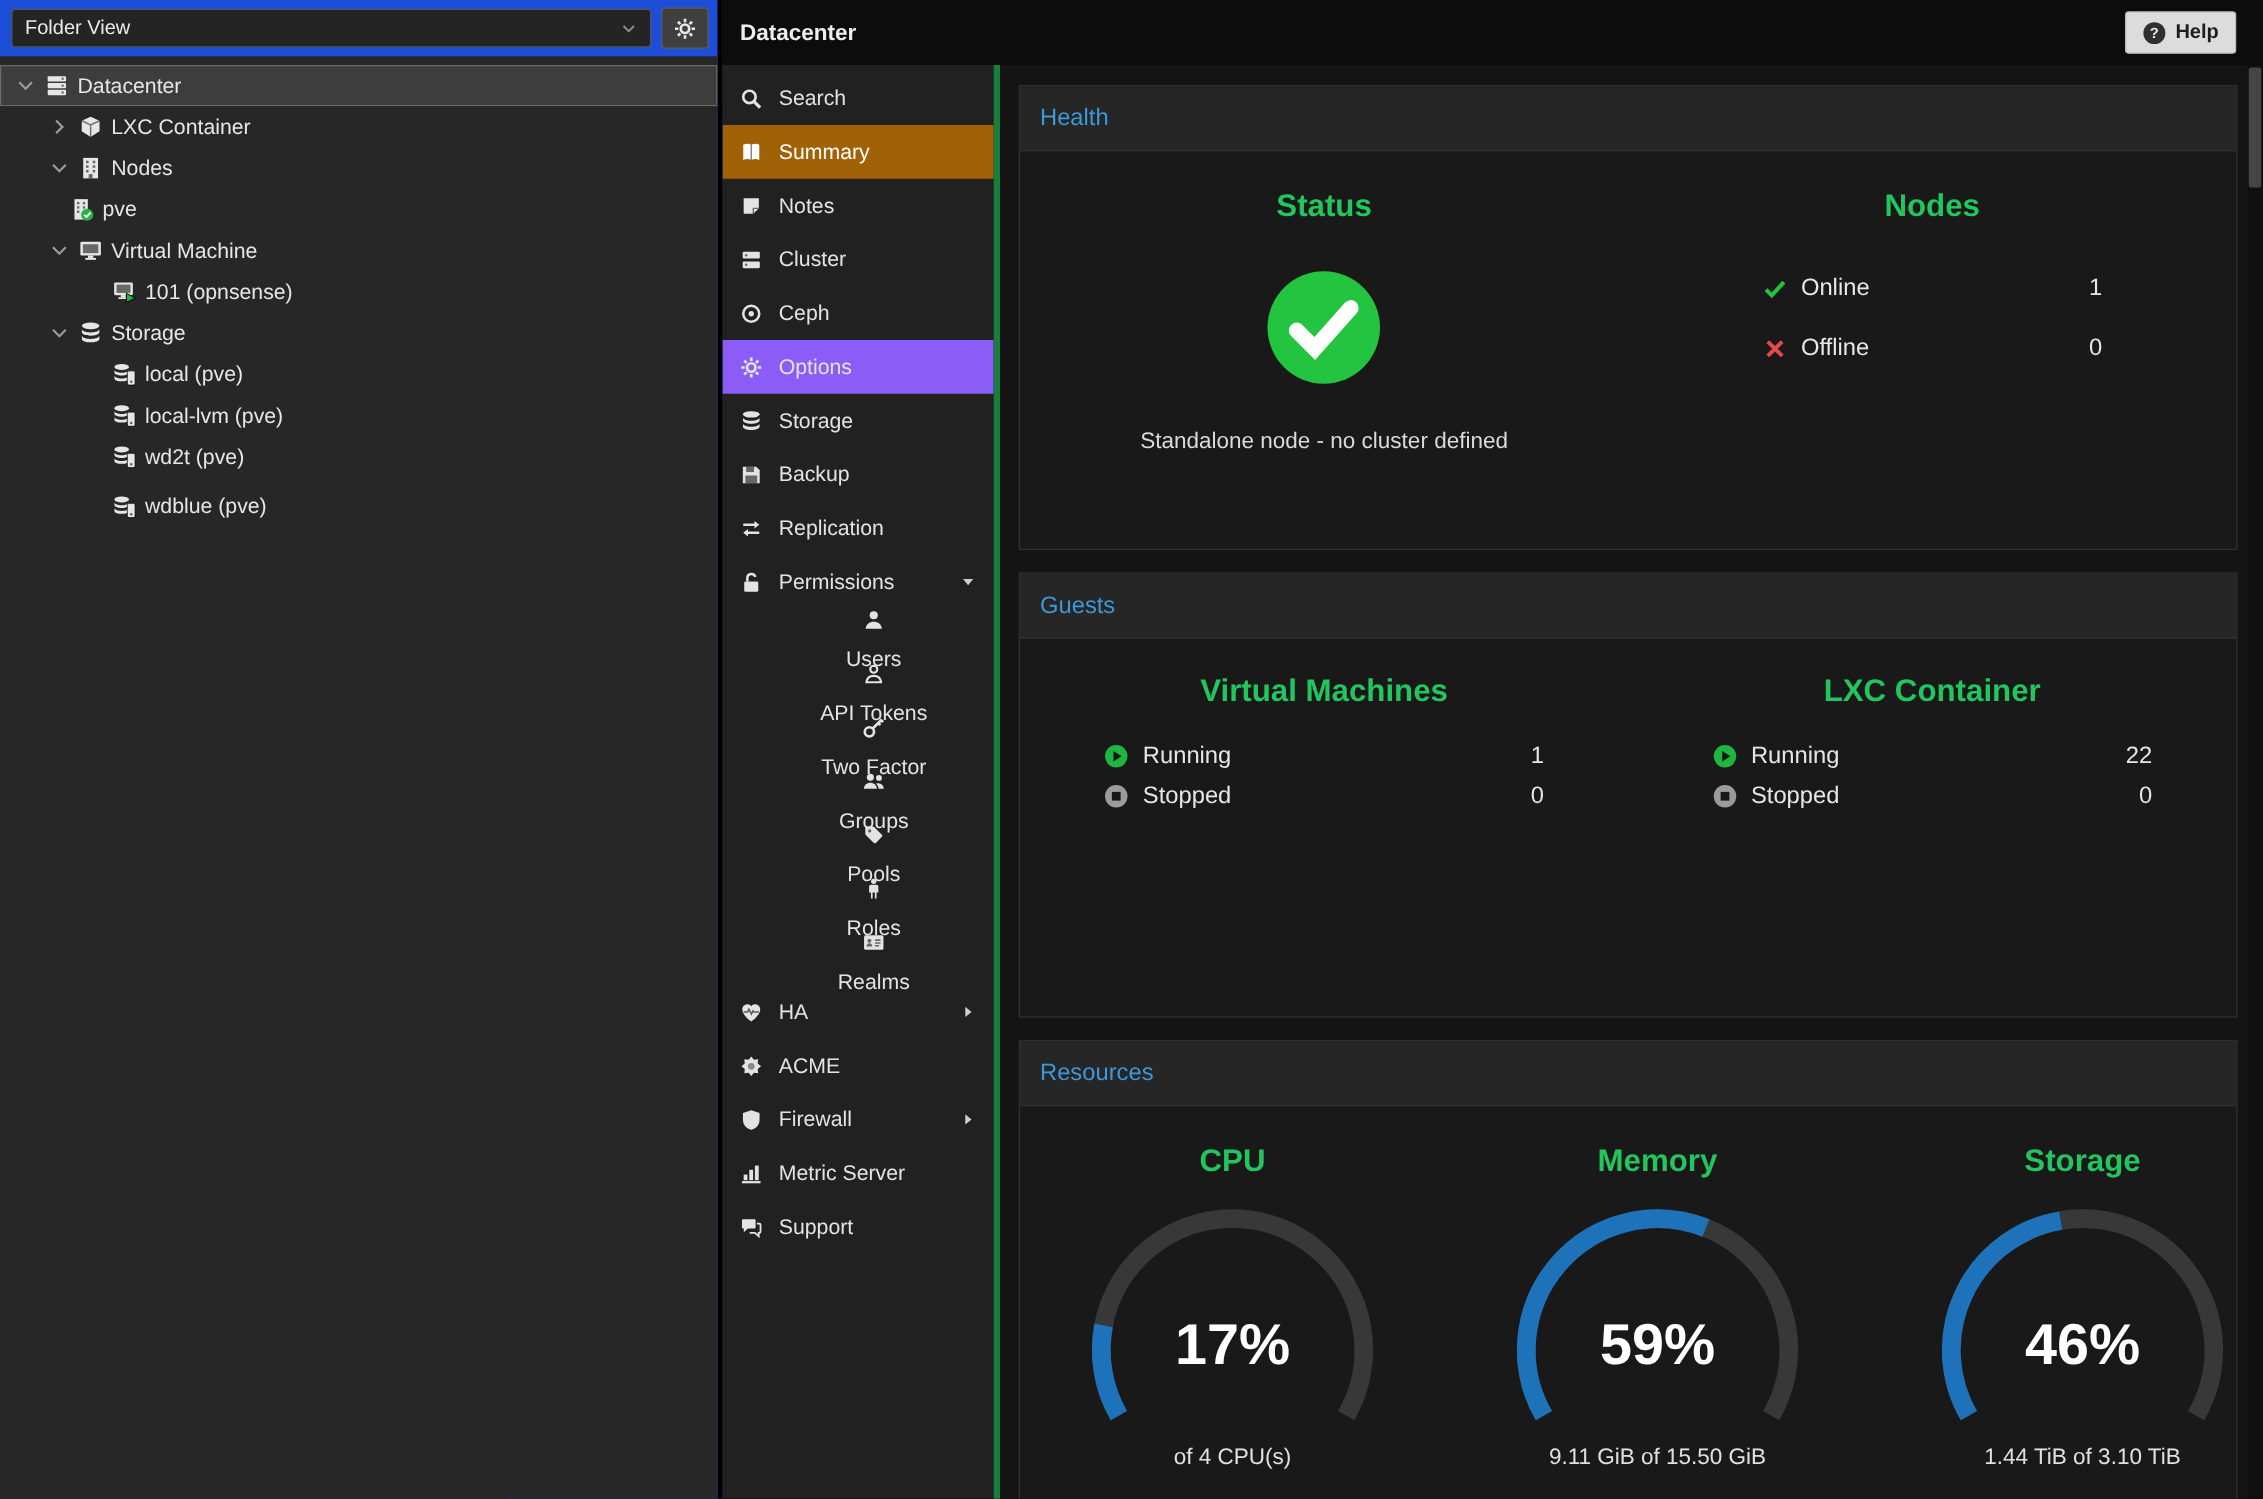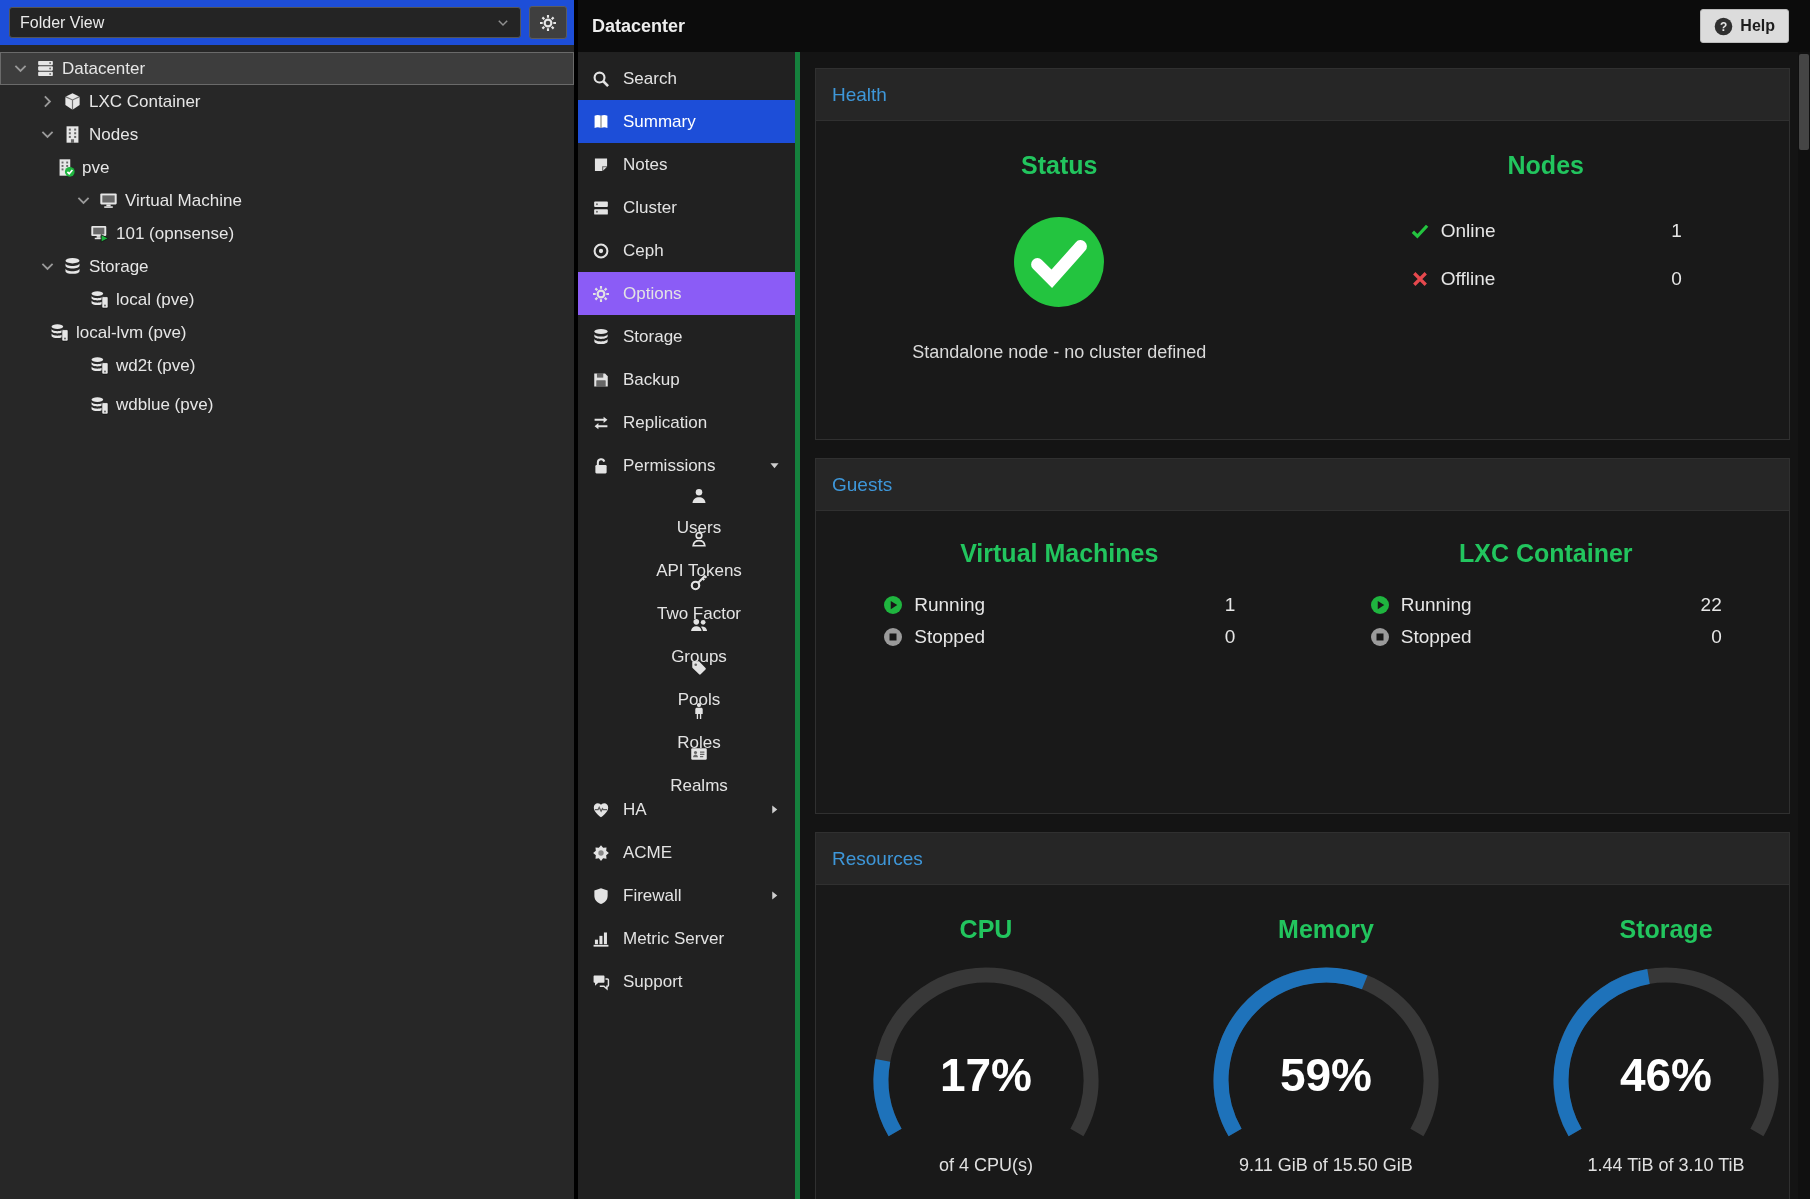--- a/index.html
+++ b/index.html
@@ -28,21 +28,21 @@
   .page-title { font-size:18px; font-weight:bold; color:#ededed; }
   .help-button { margin-left:auto; height:34px; background:#dcdcdc; color:#1d1d1d; border:1px solid #bbb; border-radius:3px;
     display:flex; align-items:center; gap:7px; padding:0 13px; font-size:16px; font-weight:bold; cursor:pointer;
     font-family:"Liberation Sans", sans-serif; }
   .right-body { flex:1; display:flex; min-height:0; }
 
   
   .menu-panel { width:222px; flex:none; background:#212121; padding-top:5px; border-right:5px solid #15803d; overflow:hidden; }
   .menu-item { height:43px; display:flex; align-items:center; gap:13px; padding:0 14px; font-size:17px; color:#e3e3e3; cursor:pointer; }
   .menu-item.sub { padding-left:39px;flex-direction:column; }
-  .menu-item.active { background:#1d4ed8; color:#fff; }
+  .menu-item.active { background:#a16207; color:#fff; }
   .menu-item.focused { background:#8b5cf6; }
   .menu-item .caret { margin-left:auto; color:#cfcfcf; }
   .menu-label { white-space:nowrap; }
 
   
   .content { flex:1; background:#141414; padding:16px 8px 0 15px; overflow:hidden; min-width:0; }
   .panel { border:1px solid #303030; background:#191919; margin-bottom:18px; }
   .panel-header { height:52px; display:flex; align-items:center; padding:0 16px; background:#262626;
     color:#3e97d9; font-size:19px; border-bottom:1px solid #303030; }
   .health-body { display:flex; padding:30px 0 76px; }
@@ -172,21 +172,21 @@
                 <rect x="4.7" y="5.9" width="1.6" height="1.6"></rect>
                 <rect x="8.6" y="5.9" width="1.6" height="1.6"></rect>
                 <rect x="4.7" y="8.8" width="1.6" height="1.6"></rect>
               </g>
               <circle cx="11.6" cy="11.6" r="4.1" fill="#1fb53f"></circle>
               <path d="M9.6 11.7l1.5 1.5 2.7-3.1" fill="none" stroke="#fff" stroke-width="1.4"></path>
             </svg>
           </span>
           <span class="tree-label">pve</span>
         </div>
-        <div class="tree-row" style="padding-left: 39px; margin-left: 36px;">
+        <div class="tree-row" style="padding-left: 39px;">
           <span class="icon expander">
             <svg viewBox="0 0 16 16">
               <path d="M3.2 5.5 8 10.3l4.8-4.8" fill="none" stroke="currentColor" stroke-width="1.7"></path>
             </svg>
           </span>
           <span class="icon ">
             <svg viewBox="0 0 16 16">
               <rect x="1.1" y="2.1" width="13.8" height="9.2" rx=".9"></rect>
               <rect x="2.8" y="3.7" width="10.4" height="6" fill="rgba(0,0,0,.55)"></rect>
               <rect x="6.2" y="11.3" width="3.6" height="1.6"></rect>
@@ -229,21 +229,21 @@
             <svg viewBox="0 0 16 16">
               <ellipse cx="6.2" cy="3" rx="4.9" ry="2"></ellipse>
               <path d="M1.3 4.9c0 1.1 2.2 2 4.9 2s4.9-.9 4.9-2v1.9c0 1.1-2.2 2-4.9 2s-4.9-.9-4.9-2z"></path>
               <path d="M1.3 8.7c0 1.1 2.2 2 4.9 2s4.9-.9 4.9-2v2c0 1.1-2.2 2-4.9 2s-4.9-.9-4.9-2z"></path>
               <rect x="10" y="5.6" width="5.2" height="9.6" rx="1" stroke="rgba(0,0,0,.6)" stroke-width=".8"></rect>
               <circle cx="12.6" cy="13" r=".8" fill="rgba(0,0,0,.6)"></circle>
             </svg>
           </span>
           <span class="tree-label">local (pve)</span>
         </div>
-        <div class="tree-row" style="padding-left: 26px;">
+        <div class="tree-row" style="padding-left: 66px;">
           <span class="expander-spacer"></span>
           <span class="icon ">
             <svg viewBox="0 0 16 16">
               <ellipse cx="6.2" cy="3" rx="4.9" ry="2"></ellipse>
               <path d="M1.3 4.9c0 1.1 2.2 2 4.9 2s4.9-.9 4.9-2v1.9c0 1.1-2.2 2-4.9 2s-4.9-.9-4.9-2z"></path>
               <path d="M1.3 8.7c0 1.1 2.2 2 4.9 2s4.9-.9 4.9-2v2c0 1.1-2.2 2-4.9 2s-4.9-.9-4.9-2z"></path>
               <rect x="10" y="5.6" width="5.2" height="9.6" rx="1" stroke="rgba(0,0,0,.6)" stroke-width=".8"></rect>
               <circle cx="12.6" cy="13" r=".8" fill="rgba(0,0,0,.6)"></circle>
             </svg>
           </span>

